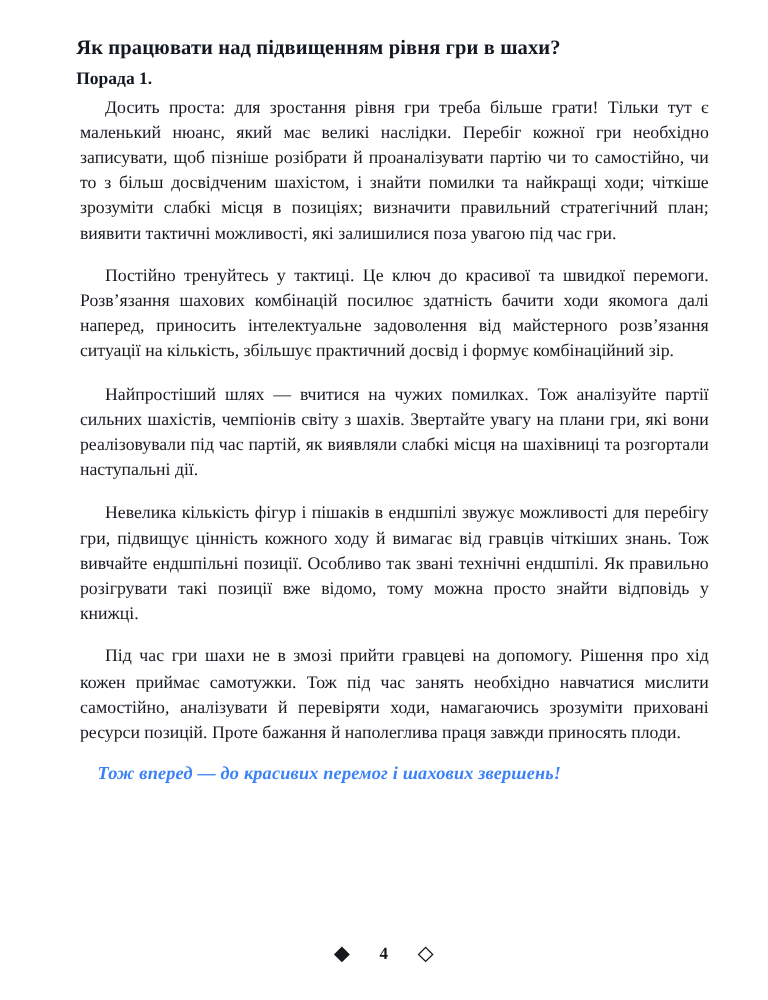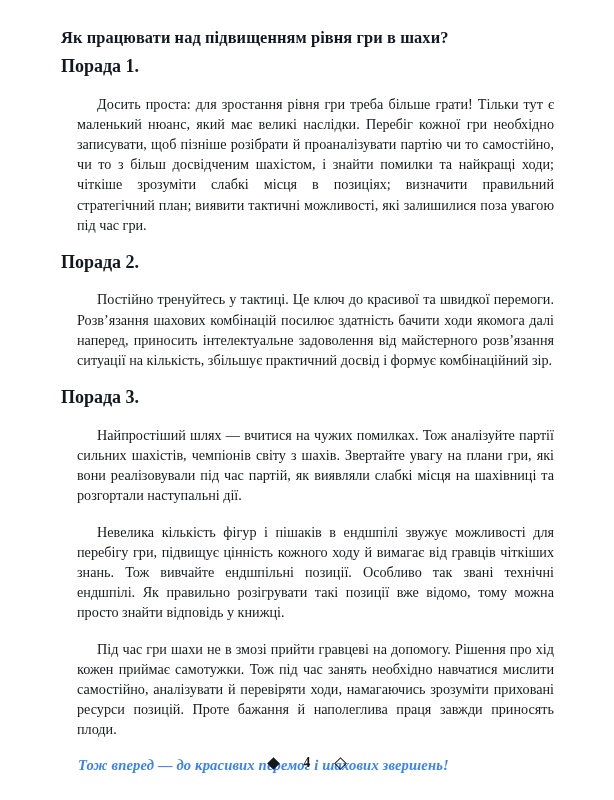--- a/index.html
+++ b/index.html
@@ -33,33 +33,33 @@
     margin: 0 0 7px 0;
     text-align: left;
     white-space: nowrap;
   }
   .advice-block {
     margin: 0 0 14px 0;
   }
   .advice-heading {
     font-family: "Liberation Serif", "DejaVu Serif", serif;
     font-weight: bold;
-    font-size: 18px;
+    font-size: 14px;
     line-height: 1.25;
     color: #121821;
     margin: 0 0 1px 0;
   }
   .advice-body {
     font-family: "Liberation Serif", "DejaVu Serif", serif;
     font-size: 14.2px;
     line-height: 20.2px;
     color: #16191e;
     text-align: justify;
     text-justify: inter-word;
-    margin: 16px;
+    margin: 3px;
     hyphens: manual;
   }
   .advice-body .indent {
     display: inline-block;
     width: 20px;
   }
   .closing-line {
     font-family: "Liberation Serif", "DejaVu Serif", serif;
     font-style: italic;
     font-weight: bold;
@@ -109,26 +109,24 @@
 <div class="page">
 
   <h1 class="page-title">Як працювати над підвищенням рівня гри в шахи?</h1>
 
   <div class="advice-block">
     <div class="advice-heading">Порада 1.</div>
     <p class="advice-body"><span class="indent"></span><span>Досить проста: для зростання рівня гри треба більше грати! Тільки тут є маленький нюанс, який має великі наслідки. Перебіг кожної гри необхідно записувати, щоб пізніше розібрати й проаналізувати партію чи то самостійно, чи то з більш досвідченим шахістом, і знайти помилки та найкращі ходи; чіткіше зрозуміти слабкі місця в позиціях; визначити правильний стратегічний план; виявити тактичні можливості, які залишилися поза увагою під час гри.</span></p>
   </div>
 
   <div class="advice-block">
-    <div class="advice-heading">Порада 2.</div>
     <p class="advice-body"><span class="indent"></span><span>Постійно тренуйтесь у тактиці. Це ключ до красивої та швидкої перемоги. Розв’язання шахових комбінацій посилює здатність бачити ходи якомога далі наперед, приносить інтелектуальне задоволення від майстерного розв’язання ситуації на кількість, збільшує практичний досвід і формує комбінаційний зір.</span></p>
   </div>
 
   <div class="advice-block">
-    <div class="advice-heading">Порада 3.</div>
     <p class="advice-body"><span class="indent"></span><span>Найпростіший шлях —  вчитися на чужих помилках. Тож аналізуйте партії сильних шахістів, чемпіонів світу з шахів. Звертайте увагу на плани гри, які вони реалізовували під час партій, як виявляли слабкі місця на шахівниці та розгортали наступальні дії.</span></p>
   </div>
 
   <div class="advice-block">
     <p class="advice-body"><span class="indent"></span><span>Невелика кількість фігур і пішаків в ендшпілі звужує можливості для перебігу гри, підвищує цінність кожного ходу й вимагає від гравців чіткіших знань. Тож вивчайте ендшпільні позиції. Особливо так звані технічні ендшпілі. Як правильно розігрувати такі позиції вже відомо, тому можна просто знайти відповідь у книжці.</span></p>
   </div>
 
   <div class="advice-block">
     <p class="advice-body"><span class="indent"></span><span>Під час гри шахи не в змозі прийти гравцеві на допомогу. Рішення про хід кожен приймає самотужки. Тож під час занять необхідно навчатися мислити самостійно, аналізувати й перевіряти ходи, намагаючись зрозуміти приховані ресурси позицій. Проте бажання й наполеглива праця завжди приносять плоди.</span></p>
   </div>

